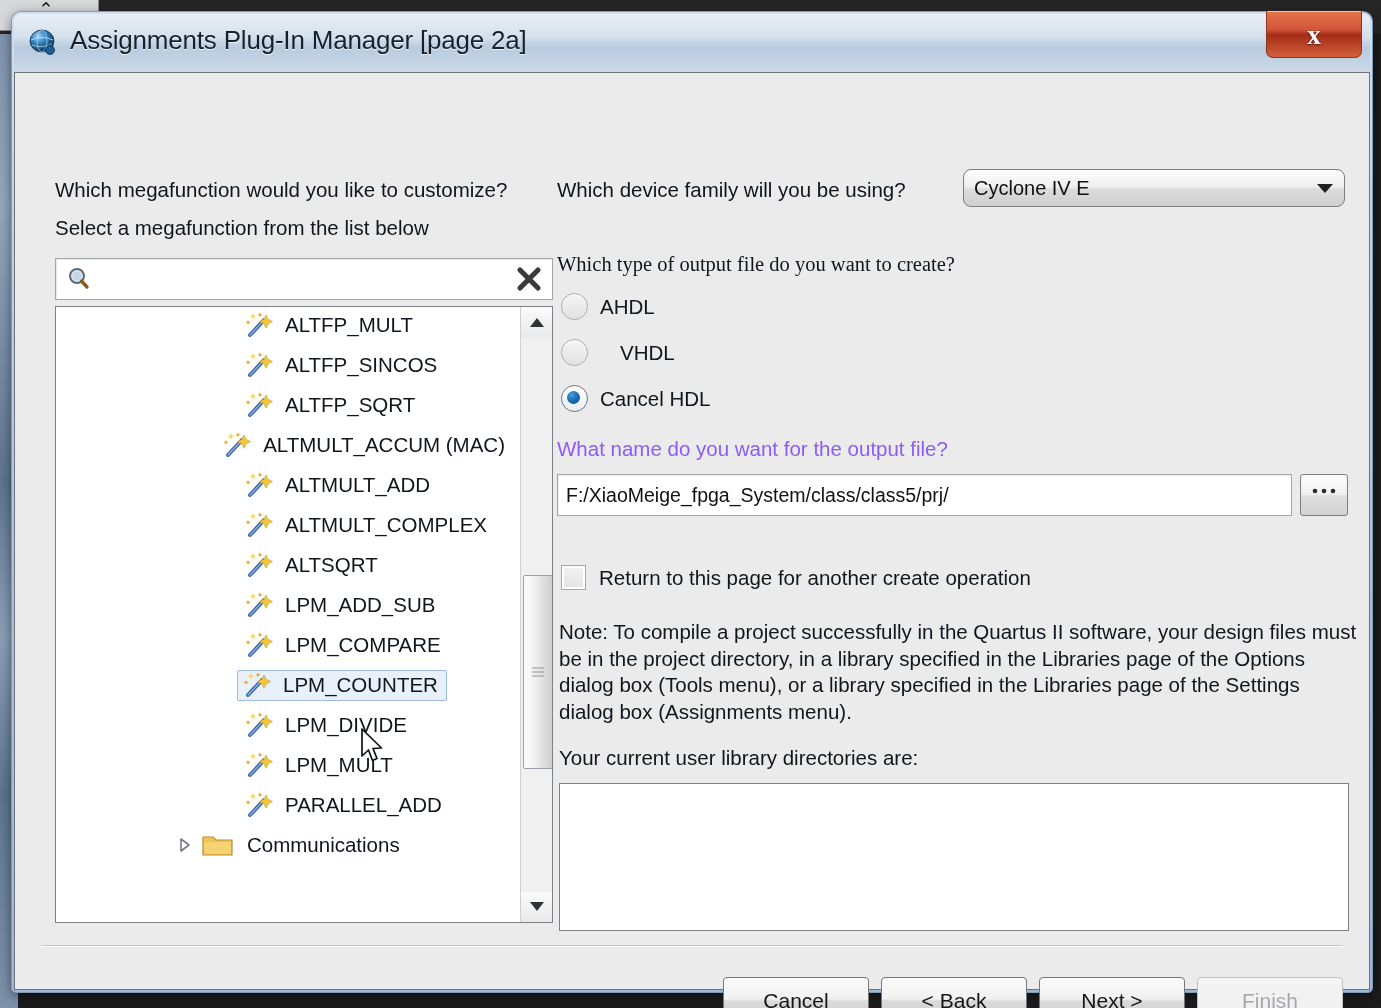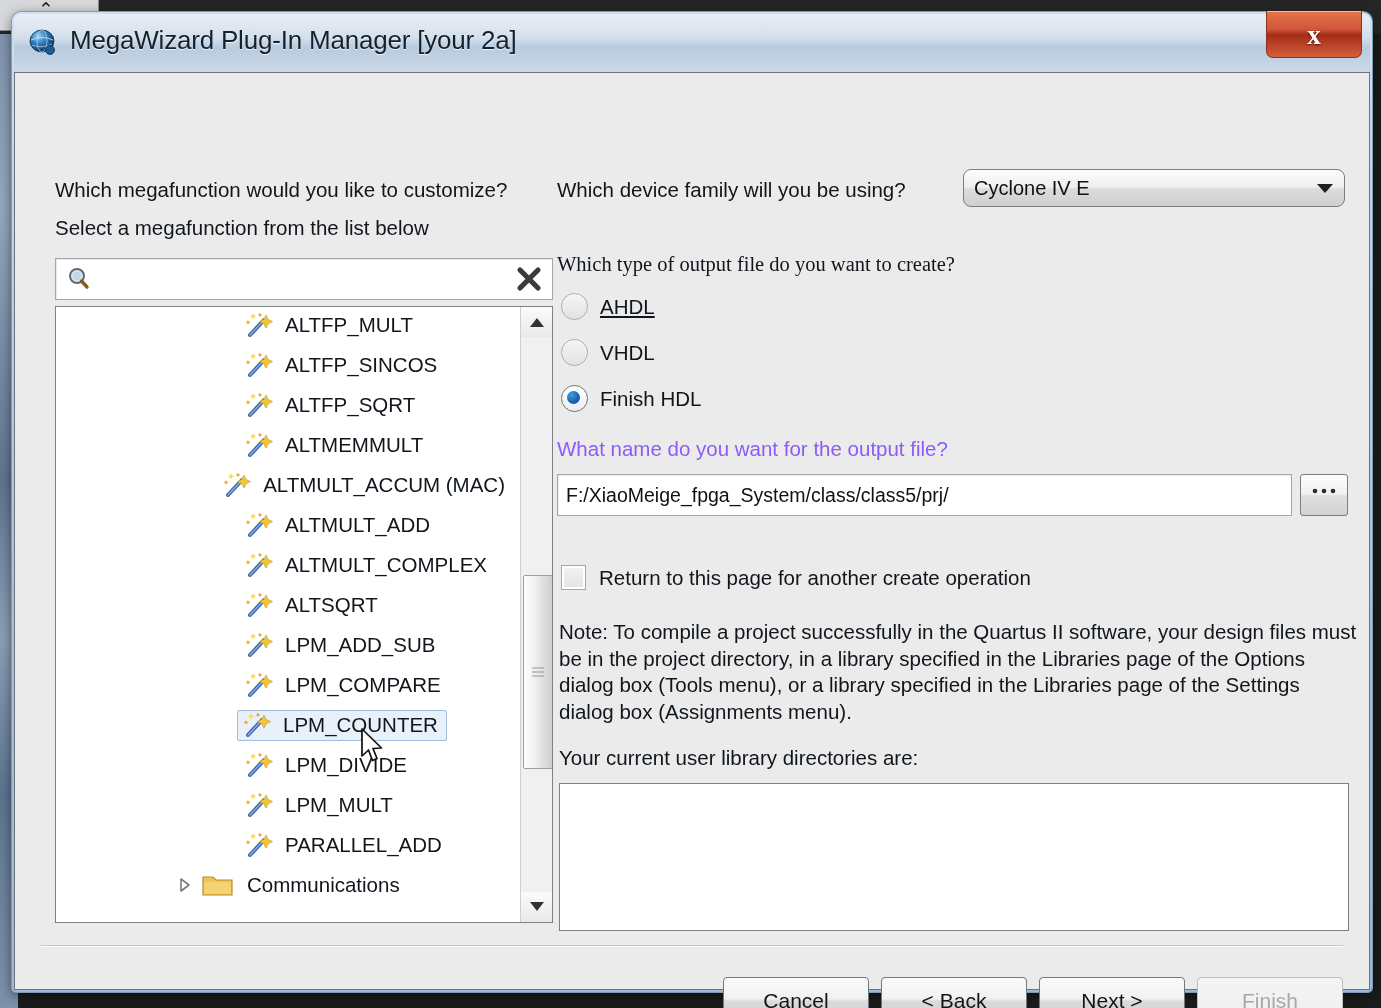--- a/index.html
+++ b/index.html
@@ -306,22 +306,22 @@
     position: absolute; left: 0; top: 180px;
     font-size: 20.5px; color: #10161c; white-space: nowrap; font-family: Liberation Serif, serif;
   }
   .radio-row {
     position: absolute; left: 4px;
     display: flex; align-items: center;
     font-size: 20.5px; color: #10161c;
     cursor: pointer;
     white-space: nowrap;
   }
-  #radio-ahdl   { top: 220px; text-decoration: underline; }
-  #radio-vhdl   { top: 266px; }
+  #radio-ahdl   { top: 220px; }
+  #radio-vhdl   { top: 266px; gap: 20px; }
   #radio-verilog{ top: 312px; }
   .radio-mark {
     width: 25px; height: 25px; border-radius: 50%;
     background: linear-gradient(180deg,#f4f4f4,#e2e2e2);
     border: 1px solid #a9acb0;
     box-shadow: inset 0 1px 2px rgba(255,255,255,0.9);
     margin-right: 12px;
     position: relative;
     flex: 0 0 auto;
   }
@@ -470,21 +470,21 @@
             <stop offset="100%" stop-color="#0d3558"></stop>
           </radialGradient>
         </defs>
         <ellipse cx="14" cy="13" rx="12" ry="11" fill="url(#globeGrad)" stroke="#0b2d4c" stroke-width="0.8"></ellipse>
         <path d="M3 12 Q14 7 25 12" stroke="#cfe6f7" stroke-width="1" fill="none" opacity="0.8"></path>
         <path d="M4 17 Q14 21 24 16" stroke="#cfe6f7" stroke-width="1" fill="none" opacity="0.6"></path>
         <ellipse cx="14" cy="13" rx="5" ry="11" fill="none" stroke="#cfe6f7" stroke-width="0.9" opacity="0.7"></ellipse>
         <circle cx="22" cy="22" r="4.5" fill="#1d5c94" stroke="#0b2d4c" stroke-width="0.8"></circle>
       </svg>
     </span>
-    <div id="title-text">MegaWizard Plug-In Manager [your 2a]</div>
+    <div id="title-text">Assignments Plug-In Manager [page 2a]</div>
     <div id="close-button">
       <span id="close-glyph">x</span>
     </div>
   </div>
 
   <div id="dialog-client">
 
     <div id="left-pane">
 
       <div id="prompt-customize" class="prompt-line">Which megafunction would you like to customize?</div>
@@ -562,36 +562,20 @@
                 <span class="wand-icon">
                   <svg width="30" height="26" viewBox="0 0 30 26">
                     <line x1="6" y1="23" x2="20" y2="8" stroke="#3a63a8" stroke-width="4" stroke-linecap="round"></line>
                     <line x1="6" y1="23" x2="20" y2="8" stroke="#8fb0dd" stroke-width="1.4" stroke-linecap="round"></line>
                     <path d="M22 3 l2.2 4.4 4.4 2.2 -4.4 2.2 -2.2 4.4 -2.2 -4.4 -4.4 -2.2 4.4 -2.2 z" fill="#f2c63c" stroke="#c79a16" stroke-width="0.6"></path>
                     <path d="M9 1 l1.1 2.2 2.2 1.1 -2.2 1.1 -1.1 2.2 -1.1 -2.2 -2.2 -1.1 2.2 -1.1 z" fill="#f7d96a"></path>
                     <path d="M16 0.5 l0.8 1.6 1.6 0.8 -1.6 0.8 -0.8 1.6 -0.8 -1.6 -1.6 -0.8 1.6 -0.8 z" fill="#e5a93c"></path>
                     <path d="M4 8 l0.8 1.6 1.6 0.8 -1.6 0.8 -0.8 1.6 -0.8 -1.6 -1.6 -0.8 1.6 -0.8 z" fill="#e5a93c"></path>
                   </svg>
                 </span>
-                <span class="row-label">ALTMEMMULT</span>
-              </span>
-            </div>
-            <div class="list-row">
-              <span class="leaf-indent"></span>
-              <span class="row-sel">
-                <span class="wand-icon">
-                  <svg width="30" height="26" viewBox="0 0 30 26">
-                    <line x1="6" y1="23" x2="20" y2="8" stroke="#3a63a8" stroke-width="4" stroke-linecap="round"></line>
-                    <line x1="6" y1="23" x2="20" y2="8" stroke="#8fb0dd" stroke-width="1.4" stroke-linecap="round"></line>
-                    <path d="M22 3 l2.2 4.4 4.4 2.2 -4.4 2.2 -2.2 4.4 -2.2 -4.4 -4.4 -2.2 4.4 -2.2 z" fill="#f2c63c" stroke="#c79a16" stroke-width="0.6"></path>
-                    <path d="M9 1 l1.1 2.2 2.2 1.1 -2.2 1.1 -1.1 2.2 -1.1 -2.2 -2.2 -1.1 2.2 -1.1 z" fill="#f7d96a"></path>
-                    <path d="M16 0.5 l0.8 1.6 1.6 0.8 -1.6 0.8 -0.8 1.6 -0.8 -1.6 -1.6 -0.8 1.6 -0.8 z" fill="#e5a93c"></path>
-                    <path d="M4 8 l0.8 1.6 1.6 0.8 -1.6 0.8 -0.8 1.6 -0.8 -1.6 -1.6 -0.8 1.6 -0.8 z" fill="#e5a93c"></path>
-                  </svg>
-                </span>
                 <span class="row-label">ALTMULT_ACCUM (MAC)</span>
               </span>
             </div>
             <div class="list-row">
               <span class="leaf-indent"></span>
               <span class="row-sel">
                 <span class="wand-icon">
                   <svg width="30" height="26" viewBox="0 0 30 26">
                     <line x1="6" y1="23" x2="20" y2="8" stroke="#3a63a8" stroke-width="4" stroke-linecap="round"></line>
                     <line x1="6" y1="23" x2="20" y2="8" stroke="#8fb0dd" stroke-width="1.4" stroke-linecap="round"></line>
@@ -796,21 +780,21 @@
       <div id="radio-ahdl" class="radio-row">
         <span class="radio-mark"></span>
         <span>AHDL</span>
       </div>
       <div id="radio-vhdl" class="radio-row">
         <span class="radio-mark"></span>
         <span>VHDL</span>
       </div>
       <div id="radio-verilog" class="radio-row checked">
         <span class="radio-mark"></span>
-        <span>Finish HDL</span>
+        <span>Cancel HDL</span>
       </div>
 
       <div id="label-output-name">What name do you want for the output file?</div>
 
       <div id="output-file-row">
         <input id="output-file-input" type="text" value="F:/XiaoMeige_fpga_System/class/class5/prj/" style="">
         <div id="browse-button">
           <svg width="26" height="8" viewBox="0 0 26 8">
             <circle cx="4" cy="4" r="2.3" fill="#2b2b2b"></circle>
             <circle cx="13" cy="4" r="2.3" fill="#2b2b2b"></circle>

